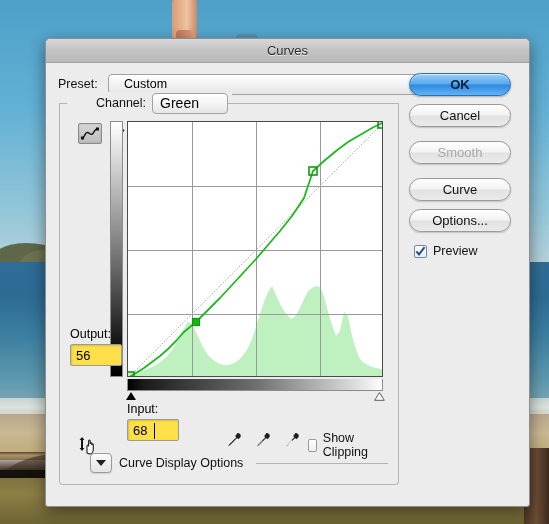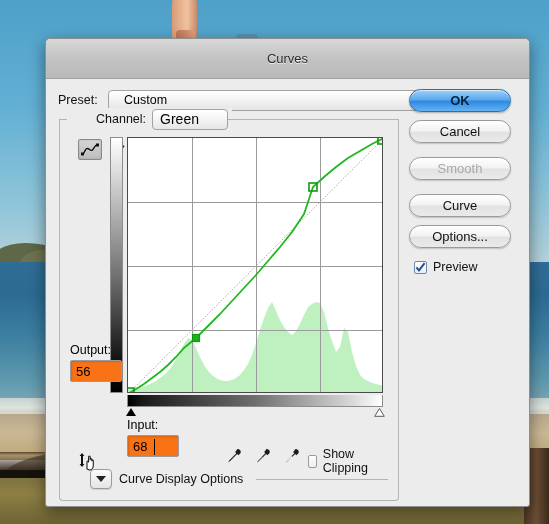--- a/index.html
+++ b/index.html
@@ -80,21 +80,21 @@
   
   #dialog {
     position:absolute; left:45px; top:38px; width:485px; height:469px;
     background:#ececec;
     border:1px solid #8e8e8e;
     border-radius:5px 5px 3px 3px;
     box-shadow:0 5px 16px rgba(0,0,0,.45);
     overflow:hidden;
   }
   #titlebar {
-    height:40px; width:100%;
+    height:24px; width:100%;
     background:linear-gradient(#d8d8d8 0%, #c3c3c3 50%, #b9b9b9 100%);
     border-bottom:1px solid #a0a0a0;
     display:flex; align-items:center; justify-content:center;
     border-radius:4px 4px 0 0;
   }
   #titlebar .title {
     font-size:13px; color:#2b2b2b; font-weight:normal;
     text-shadow:0 1px 0 rgba(255,255,255,.7);
   }
 
@@ -192,21 +192,21 @@
   }
   .slider-white {
     position:absolute; left:264px; top:271px; width:11px; height:9px;
   }
 
   
   .output-block { position:absolute; left:-40px; top:206px; width:58px; }
   .io-label { font-size:12.5px; color:#000; margin-bottom:3px; }
   .io-field {
     width:52px; height:22px;
-    background:#f97316; border:1px solid #9b9b9b; border-radius:2px;
+    background:#fde047; border:1px solid #9b9b9b; border-radius:2px;
     box-shadow:inset 1px 1px 2px rgba(0,0,0,.15);
     display:flex; align-items:center; padding-left:5px;
     font-size:13px; position:relative;
   }
   .caret {
     position:absolute; left:26px; top:3px; width:1px; height:16px; background:#000;
   }
   .input-block { position:absolute; left:17px; top:281px; width:58px; }
 
   .cursor-icon { position:absolute; left:-32px; top:313px; width:22px; height:22px; }

